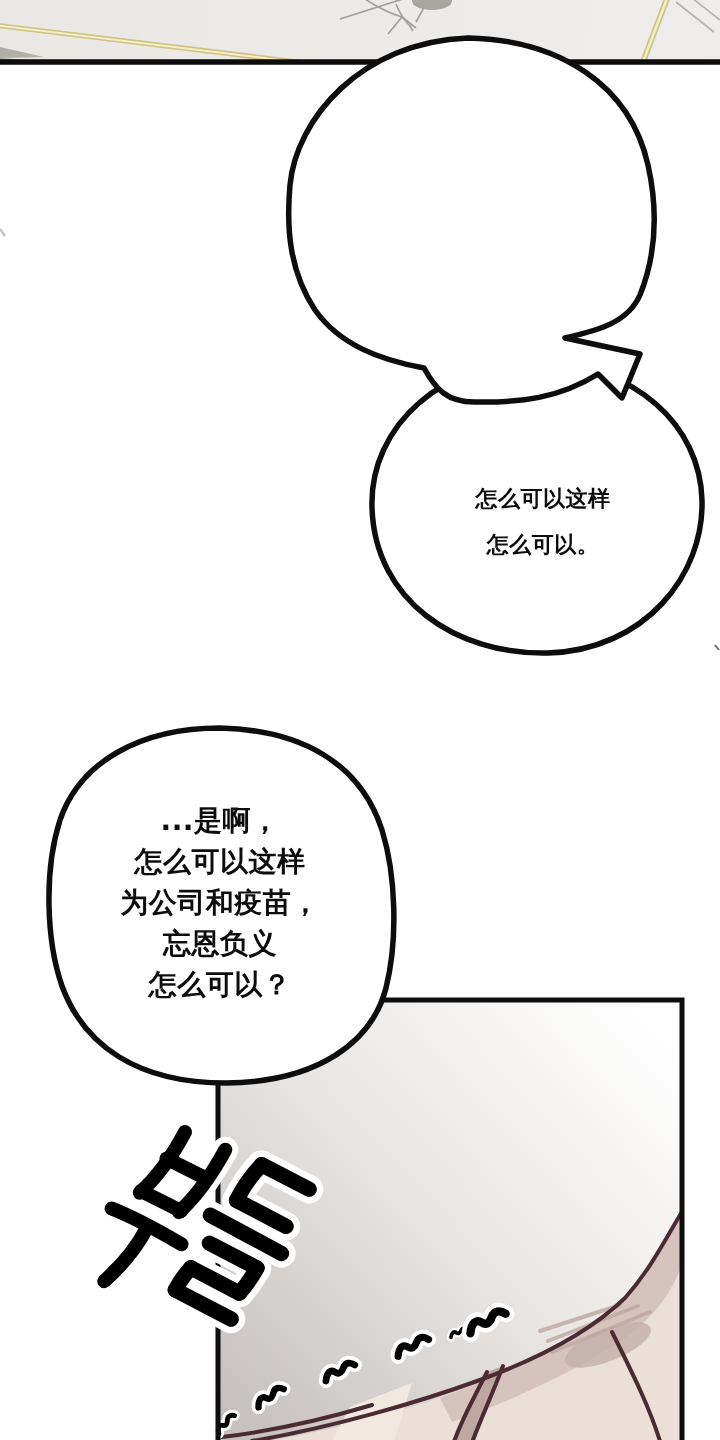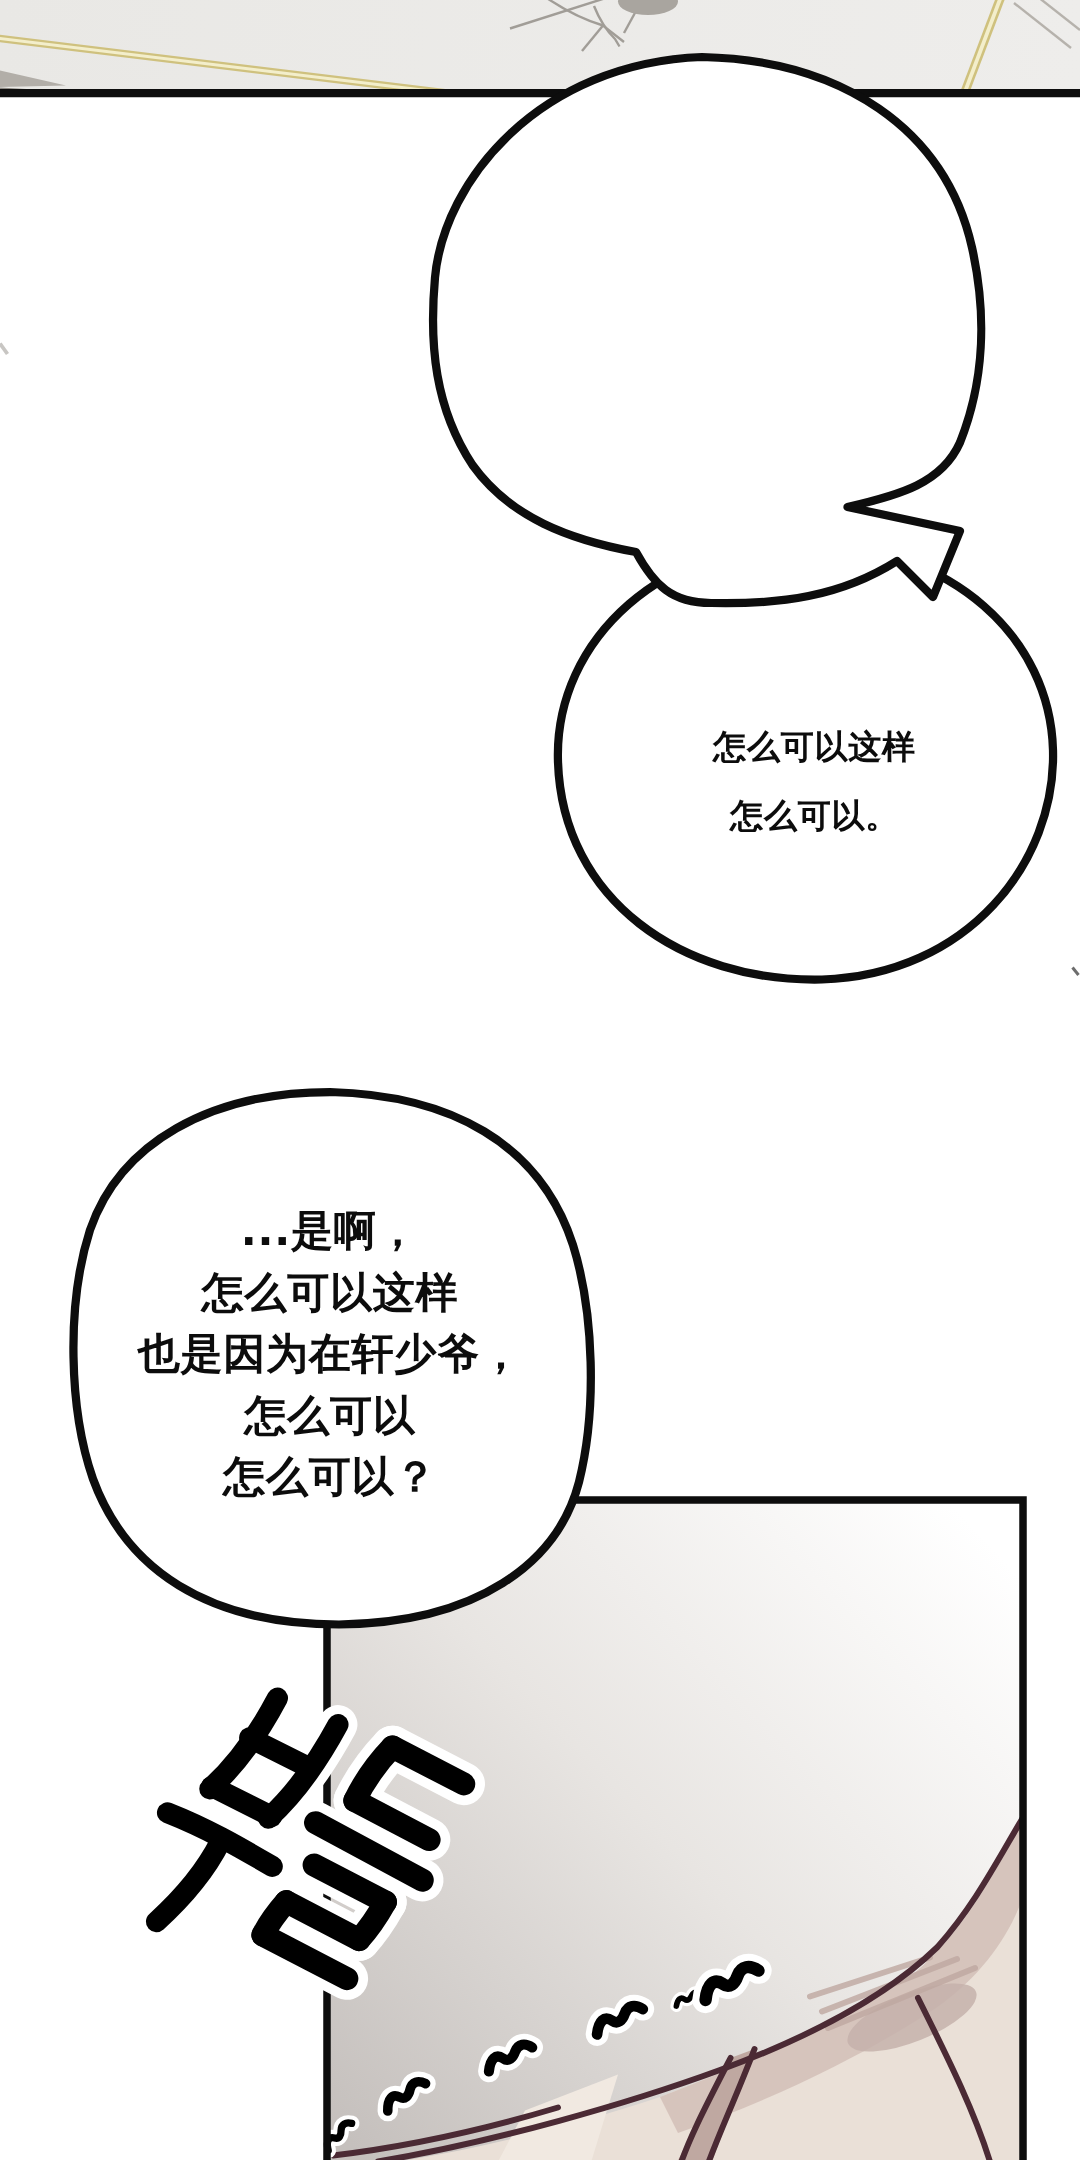--- a/index.html
+++ b/index.html
@@ -188,19 +188,19 @@
 
 
   <div class="bubble-text bt2">
     <span>怎么可以这样</span>
     <span>怎么可以。</span>
   </div>
 
   <div class="bubble-text bt3">
     <span>...是啊，</span>
     <span>怎么可以这样</span>
-    <span>也是因为在轩少爷，</span>
-    <span>怎么可以</span>
+    <span>为公司和疫苗，</span>
+    <span>忘恩负义</span>
     <span>怎么可以？</span>
   </div>
 
   <span class="sr">부들</span>
 </div>
 
 </body></html>

